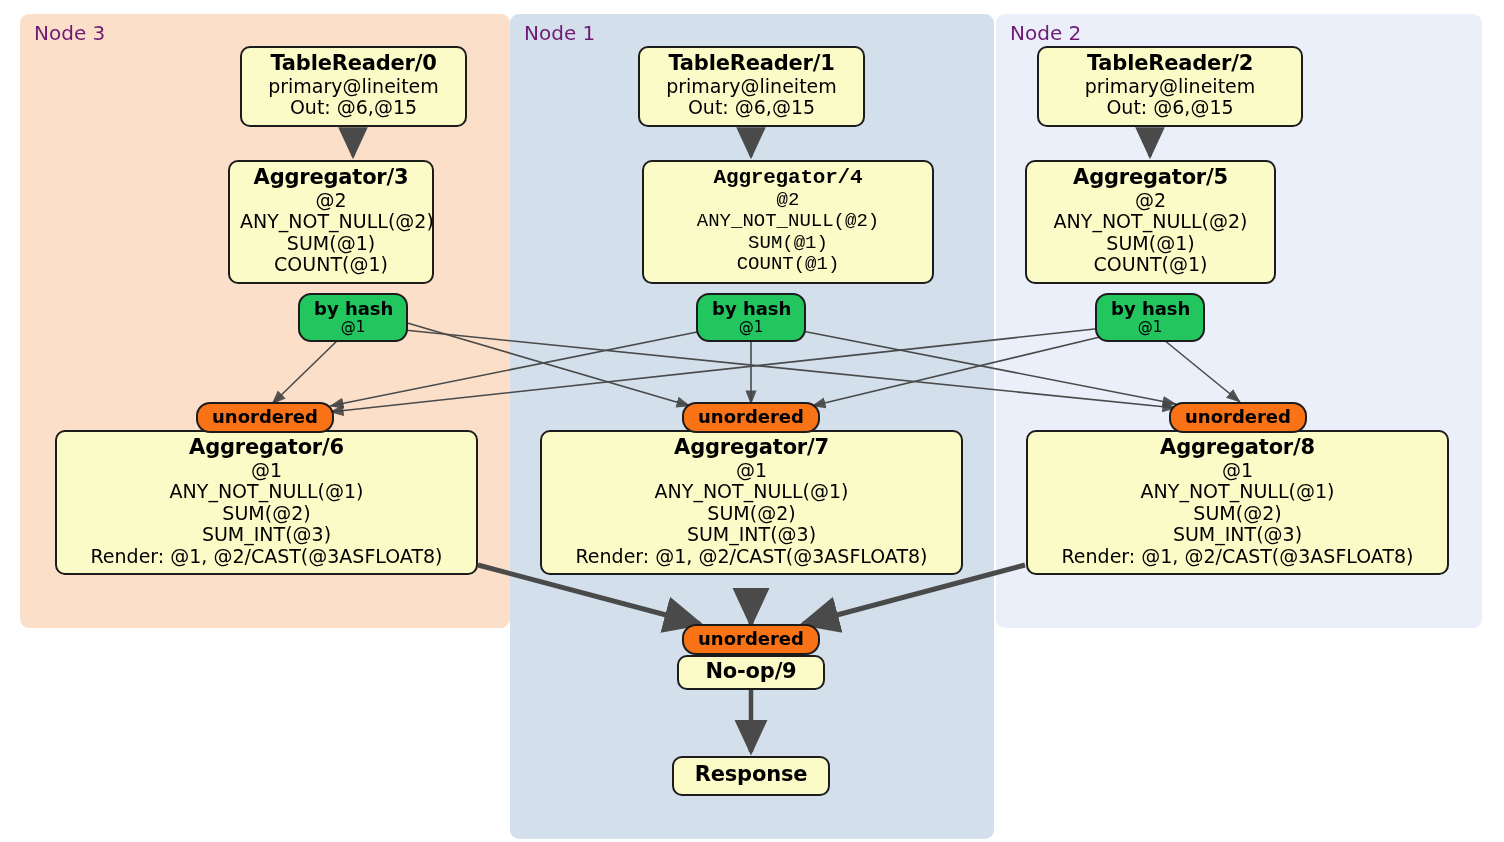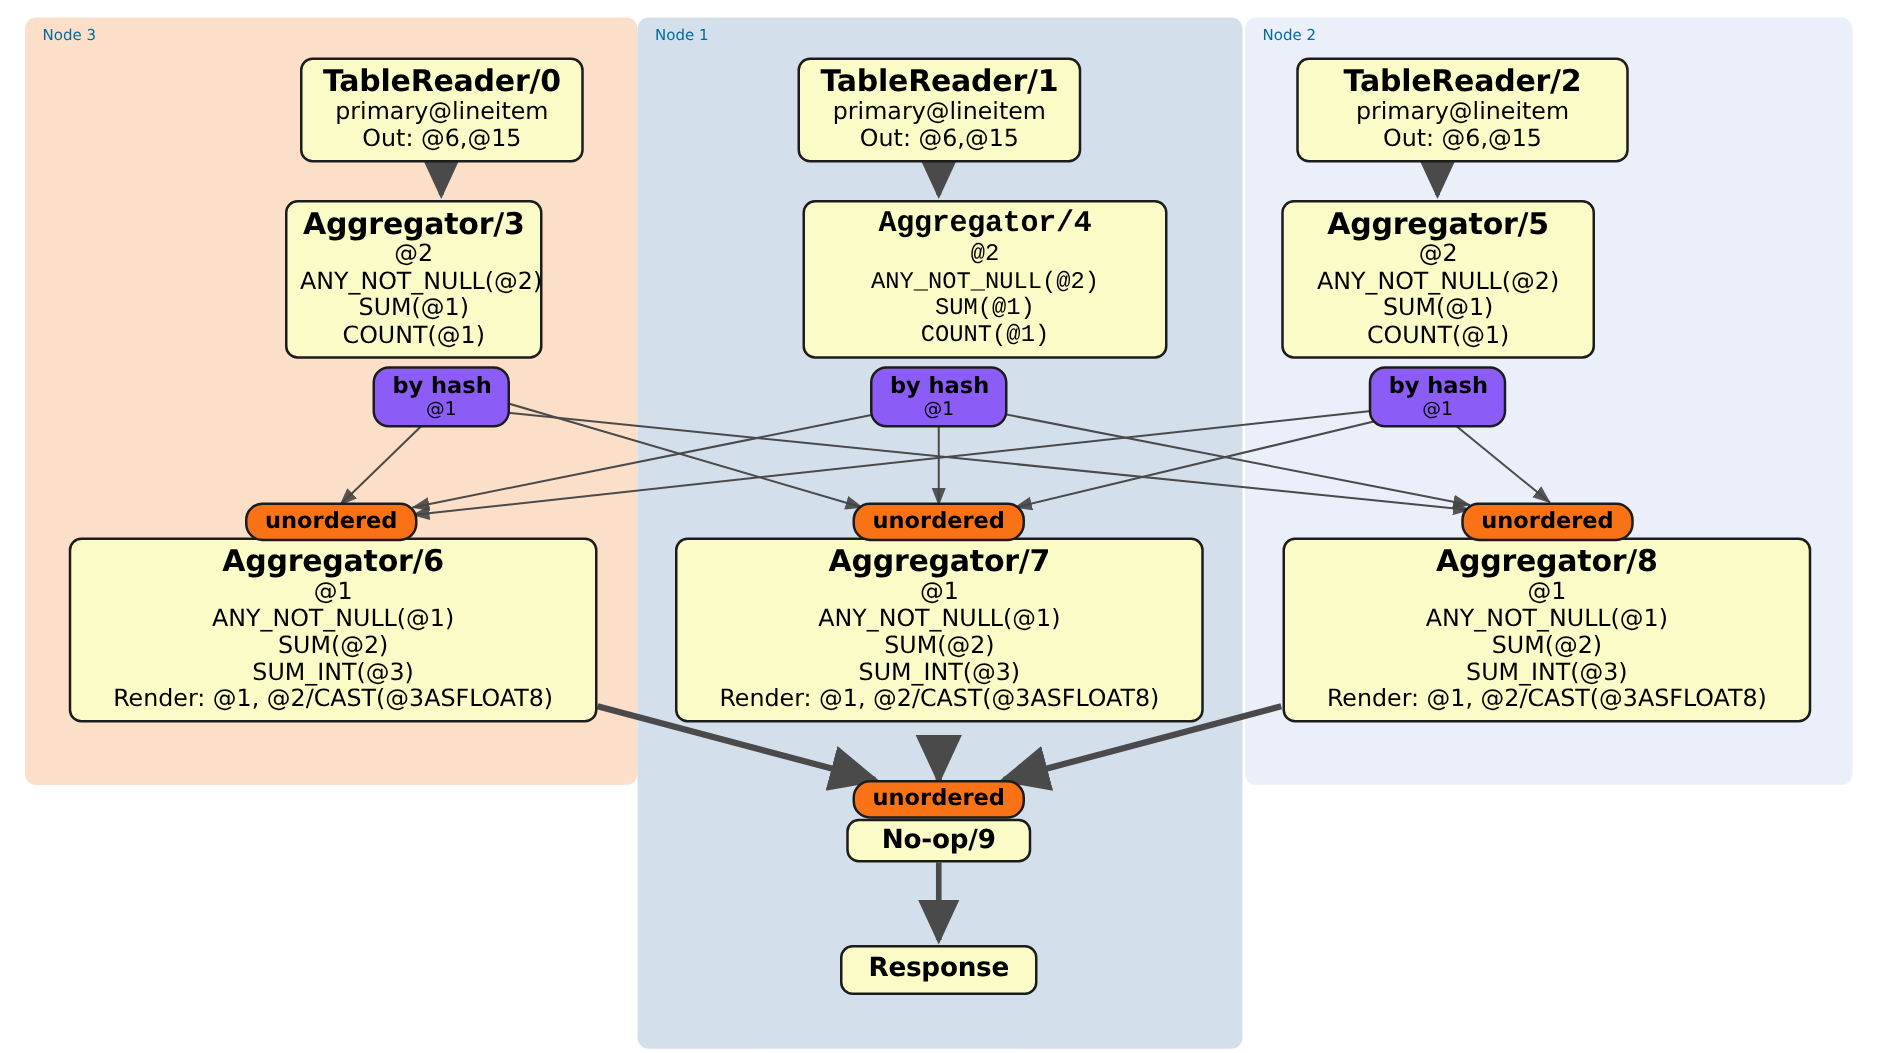--- a/index.html
+++ b/index.html
@@ -21,22 +21,22 @@
   
   .node-panel {
     position: absolute;
     border-radius: 9px;
     box-sizing: border-box;
   }
   .node-panel-label {
     position: absolute;
     left: 14px;
     top: 7px;
-    font-size: 12px;
-    color: #0369a1;
+    font-size: 20px;
+    color: #701a75;
     font-family: "DejaVu Sans", "Liberation Sans", sans-serif;
     white-space: nowrap;
   }
 
   
   #edges {
     position: absolute;
     left: 0;
     top: 0;
     width: 1504px;
@@ -51,42 +51,42 @@
     background: #fbfbc8;
     border: 2px solid #1c1c1c;
     border-radius: 10px;
     text-align: center;
     padding: 4px 10px 6px 10px;
     color: #000;
     line-height: 1.13;
   }
   .proc .ttl {
     font-weight: bold;
-    font-size: 24px;
+    font-size: 21px;
     letter-spacing: -0.2px;
     white-space: nowrap;
   }
   .proc .ln {
     font-size: 19px;
     white-space: nowrap;
   }
   .proc.small .ttl { font-size: 21px; }
 
   
   .badge {
     position: absolute;
     box-sizing: border-box;
     border: 2px solid #1c1c1c;
     text-align: center;
     color: #000;
     line-height: 1.1;
     z-index: 5;
   }
   .badge.hash {
-    background: #8b5cf6;
+    background: #22c55e;
     border-radius: 13px;
     padding: 4px 14px 5px 14px;
   }
   .badge.hash .b1 {
     font-weight: bold;
     font-size: 18px;
     white-space: nowrap;
   }
   .badge.hash .b2 {
     font-size: 15px;

